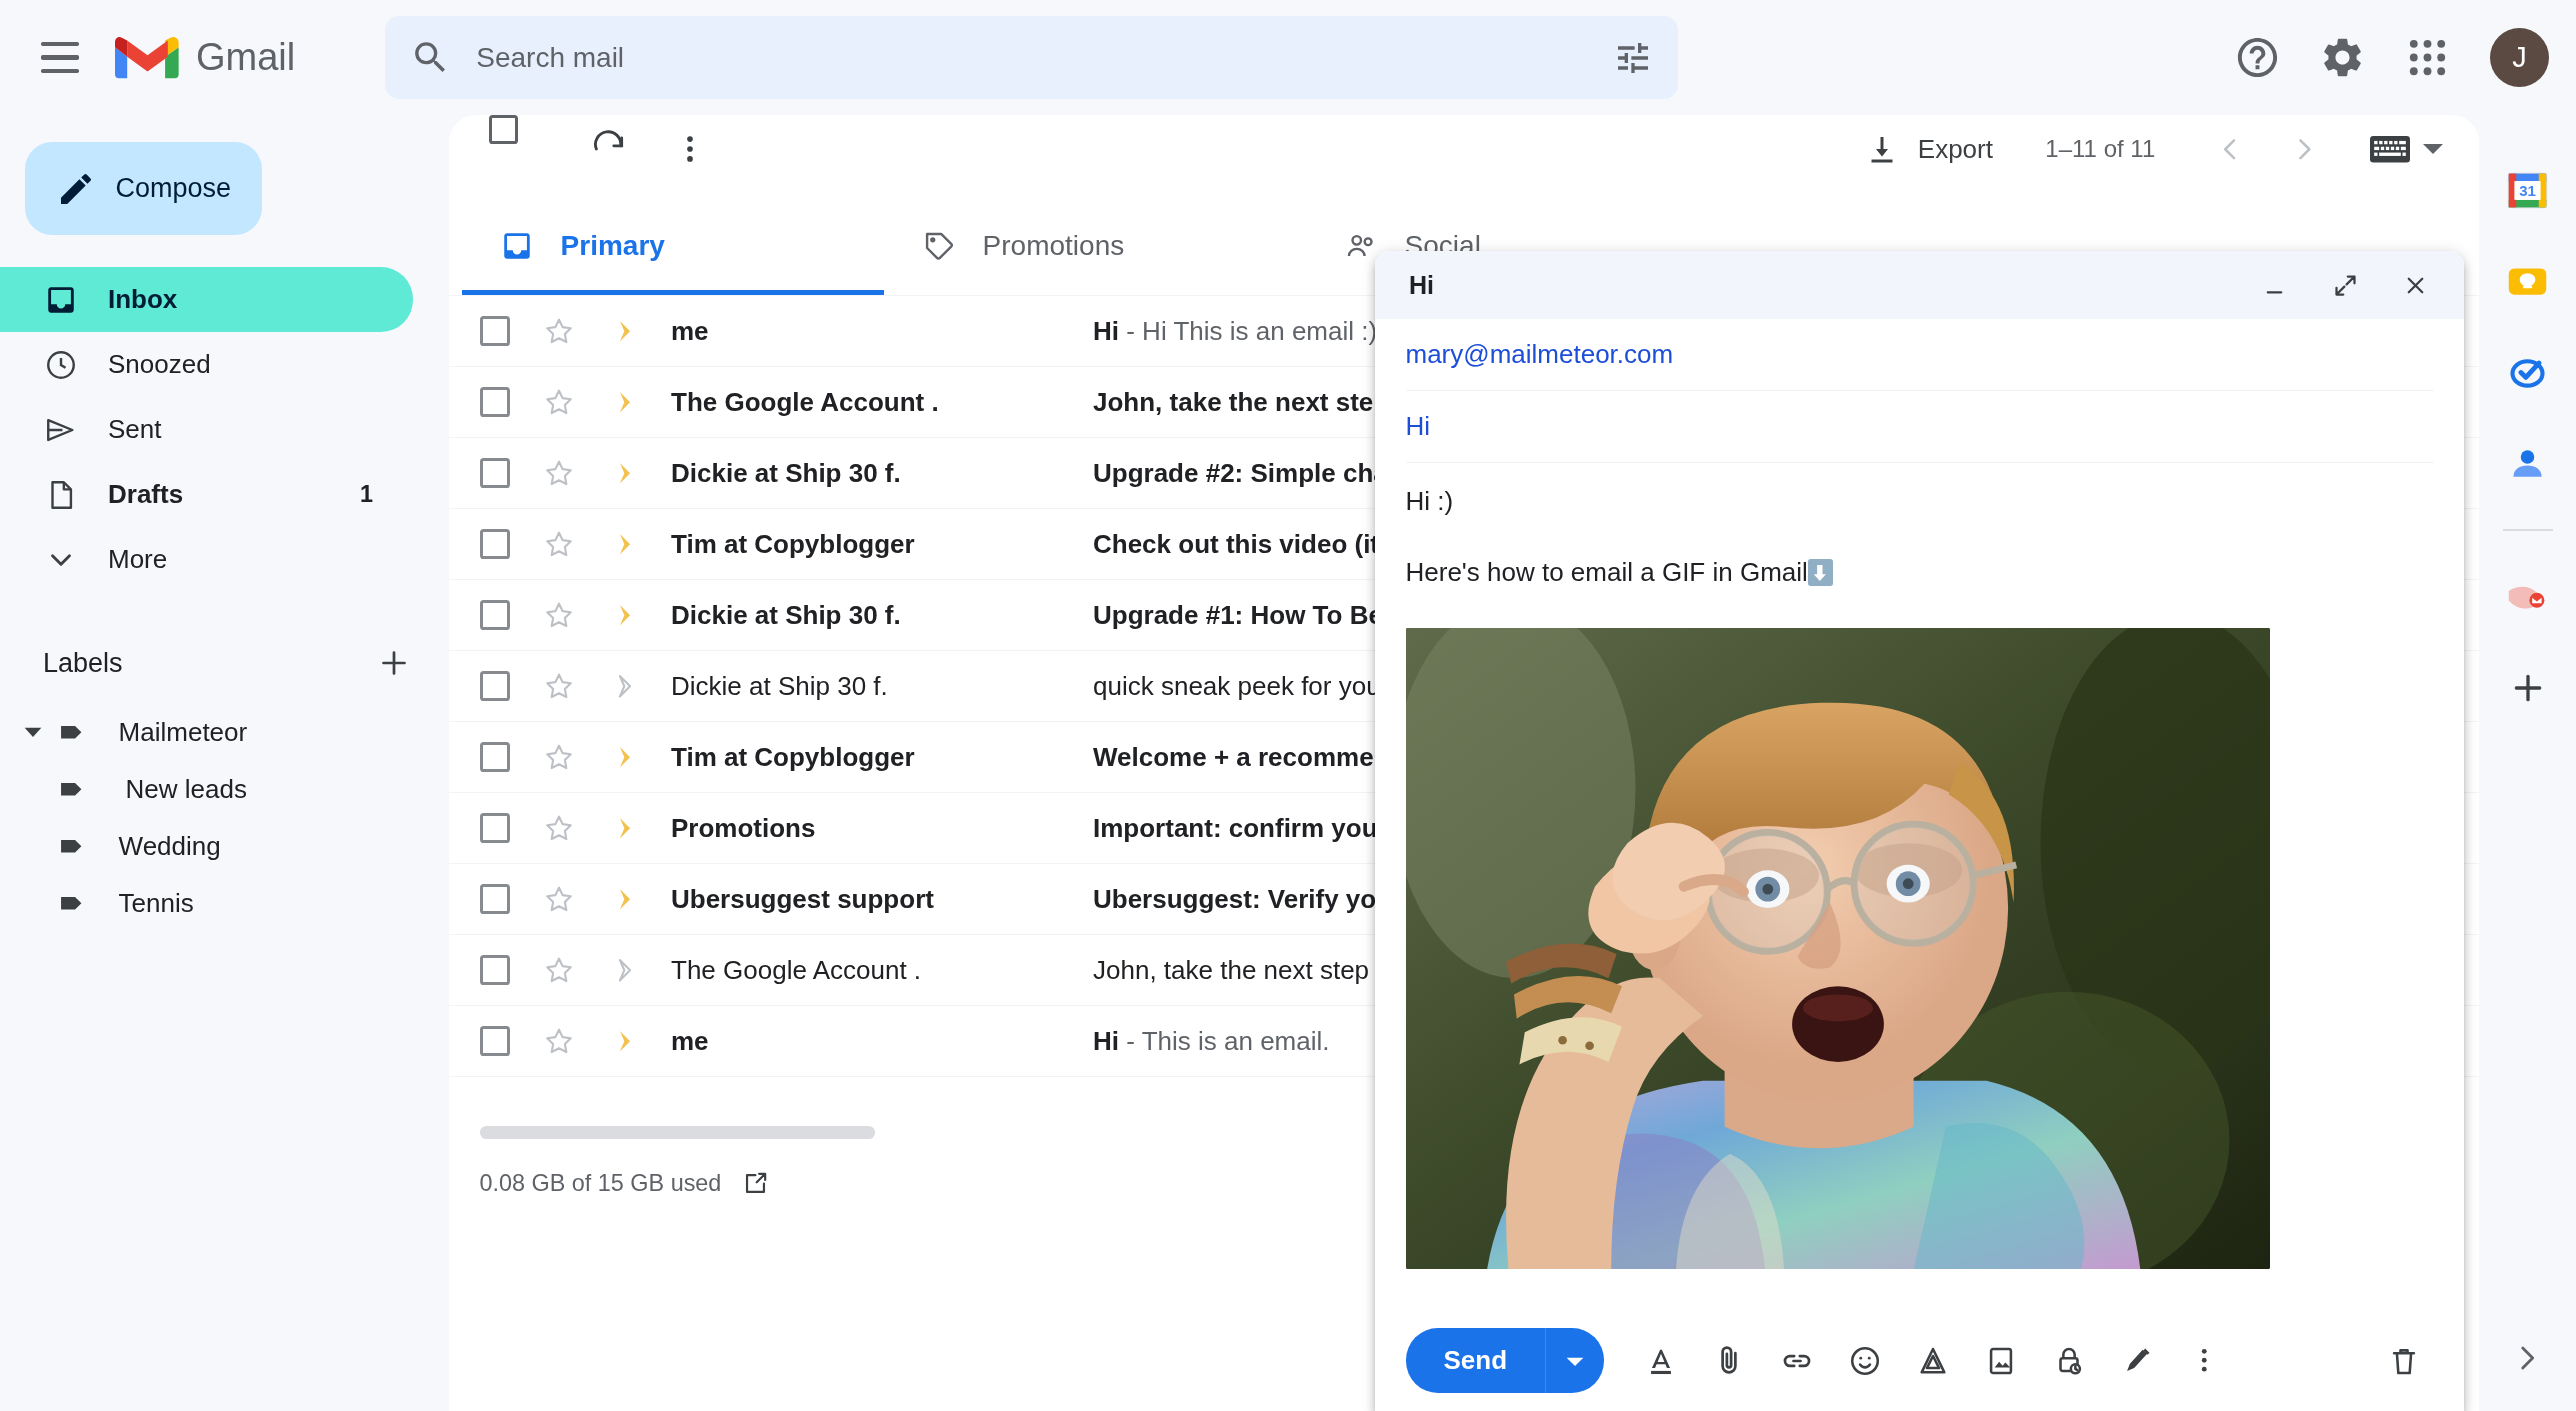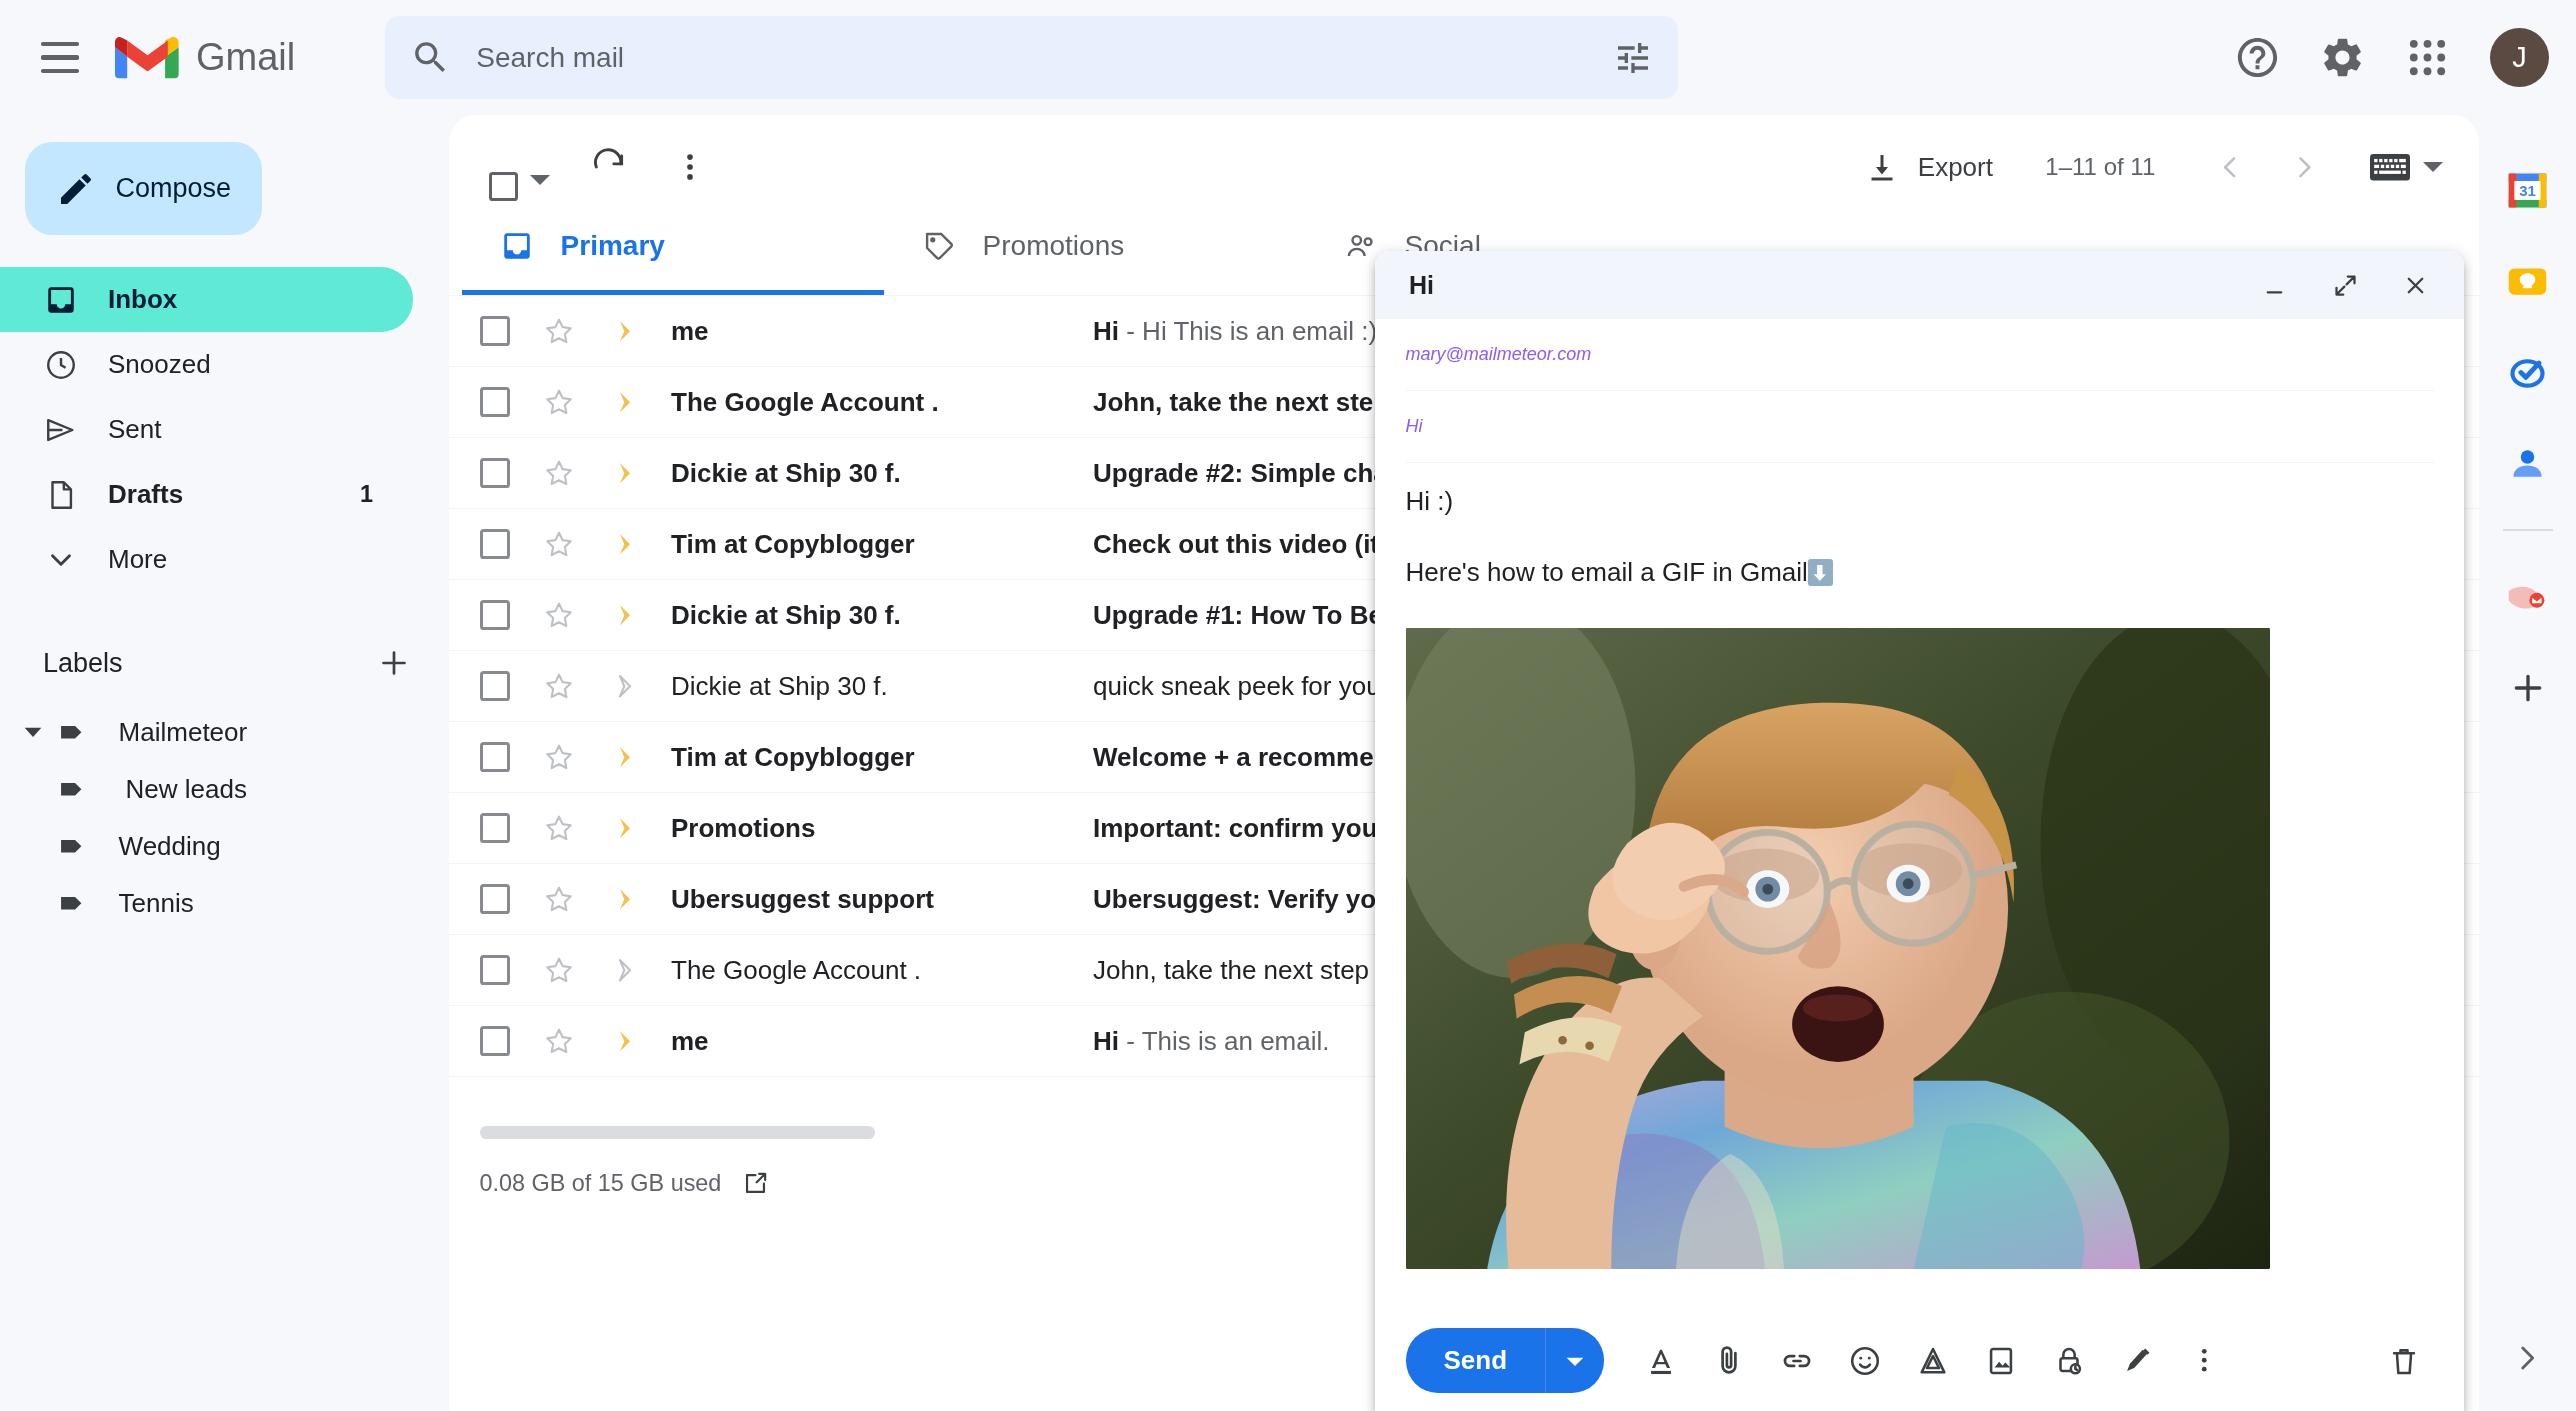--- a/index.html
+++ b/index.html
@@ -91,21 +91,21 @@
   .labelitem .ltext { font-size: 26px; color: #202124; margin-left: 29px; }
   .labelitem.nested { padding-left: 50px; }
   .labelitem.nested .ltext { margin-left: 36px; }
 
   
   .main {
     position: absolute; top: 115px; left: 449px; right: 97px; bottom: 0;
     background: #fff; border-radius: 27px 27px 0 0; overflow: hidden;
   }
   .listbar {
-    height: 86px; display: flex; align-items: flex-end; padding: 0 18px 0 30.5px;
+    height: 86px; display: flex; align-items: flex-start; padding: 0 18px 0 30.5px;
   }
   .sel-check { display:flex; align-items:center; gap:5.4px; padding: 0 9px; cursor:pointer; }
   .cb {
     width: 29px; height: 29px; border: 3.6px solid #5f6368; border-radius: 3.6px;
   }
   .caret-sm { width: 0; height: 0; border-left: 10px solid transparent; border-right: 10px solid transparent; border-top: 10.8px solid #5f6368; }
   .tbtn { width: 68px; height: 68px; border-radius: 50%; display:flex;align-items:center;justify-content:center;cursor:pointer; margin-left: 12.6px;}
 
   .rightctrl { margin-left: auto; display: flex; align-items: center; gap: 5.4px; }
   .exportbtn { display:flex; align-items:center; gap: 18px; padding: 0 20px; height: 65px; border-radius: 32px; cursor:pointer;}
@@ -174,22 +174,22 @@
   }
   .cw-title { font-size: 25px; color: #202124; font-weight: bold; }
   .cw-actions { margin-left: auto; display: flex; align-items: center; gap: 23.4px; }
   .cw-btn { width: 47px; height: 47px; display:flex;align-items:center;justify-content:center;cursor:pointer;}
 
   .cw-field {
     height: 72px; display: flex; align-items: center;
     margin: 0 30.5px; border-bottom: 1.8px solid #f1f3f4; flex: none;
   }
   .cw-field input {
-    border: none; outline: none; width: 100%; font-size: 18px; color: #8b5cf6;
-    background: transparent; font-family: "Liberation Sans", sans-serif; font-style: italic;
+    border: none; outline: none; width: 100%; font-size: 26px; color: #1d4ed8;
+    background: transparent; font-family: "Liberation Sans", sans-serif;
   }
   .cw-body { flex: 1; padding: 23.4px 30.5px 9px 30.5px; overflow: hidden; }
   .cw-line { font-size: 26px; color: #202124; margin-bottom: 40px; }
   .cw-line.with-emoji { display: flex; align-items: center; }
   .emoji-box {
     display:inline-block; width: 25px; height: 27px; background: #90aec4; border-radius: 2.7px;
     position: relative; vertical-align: -3.6px;
   }
   .gifbox {
     width: 864px; height: 641px; background: #2e3a20; overflow:hidden; position: relative;

